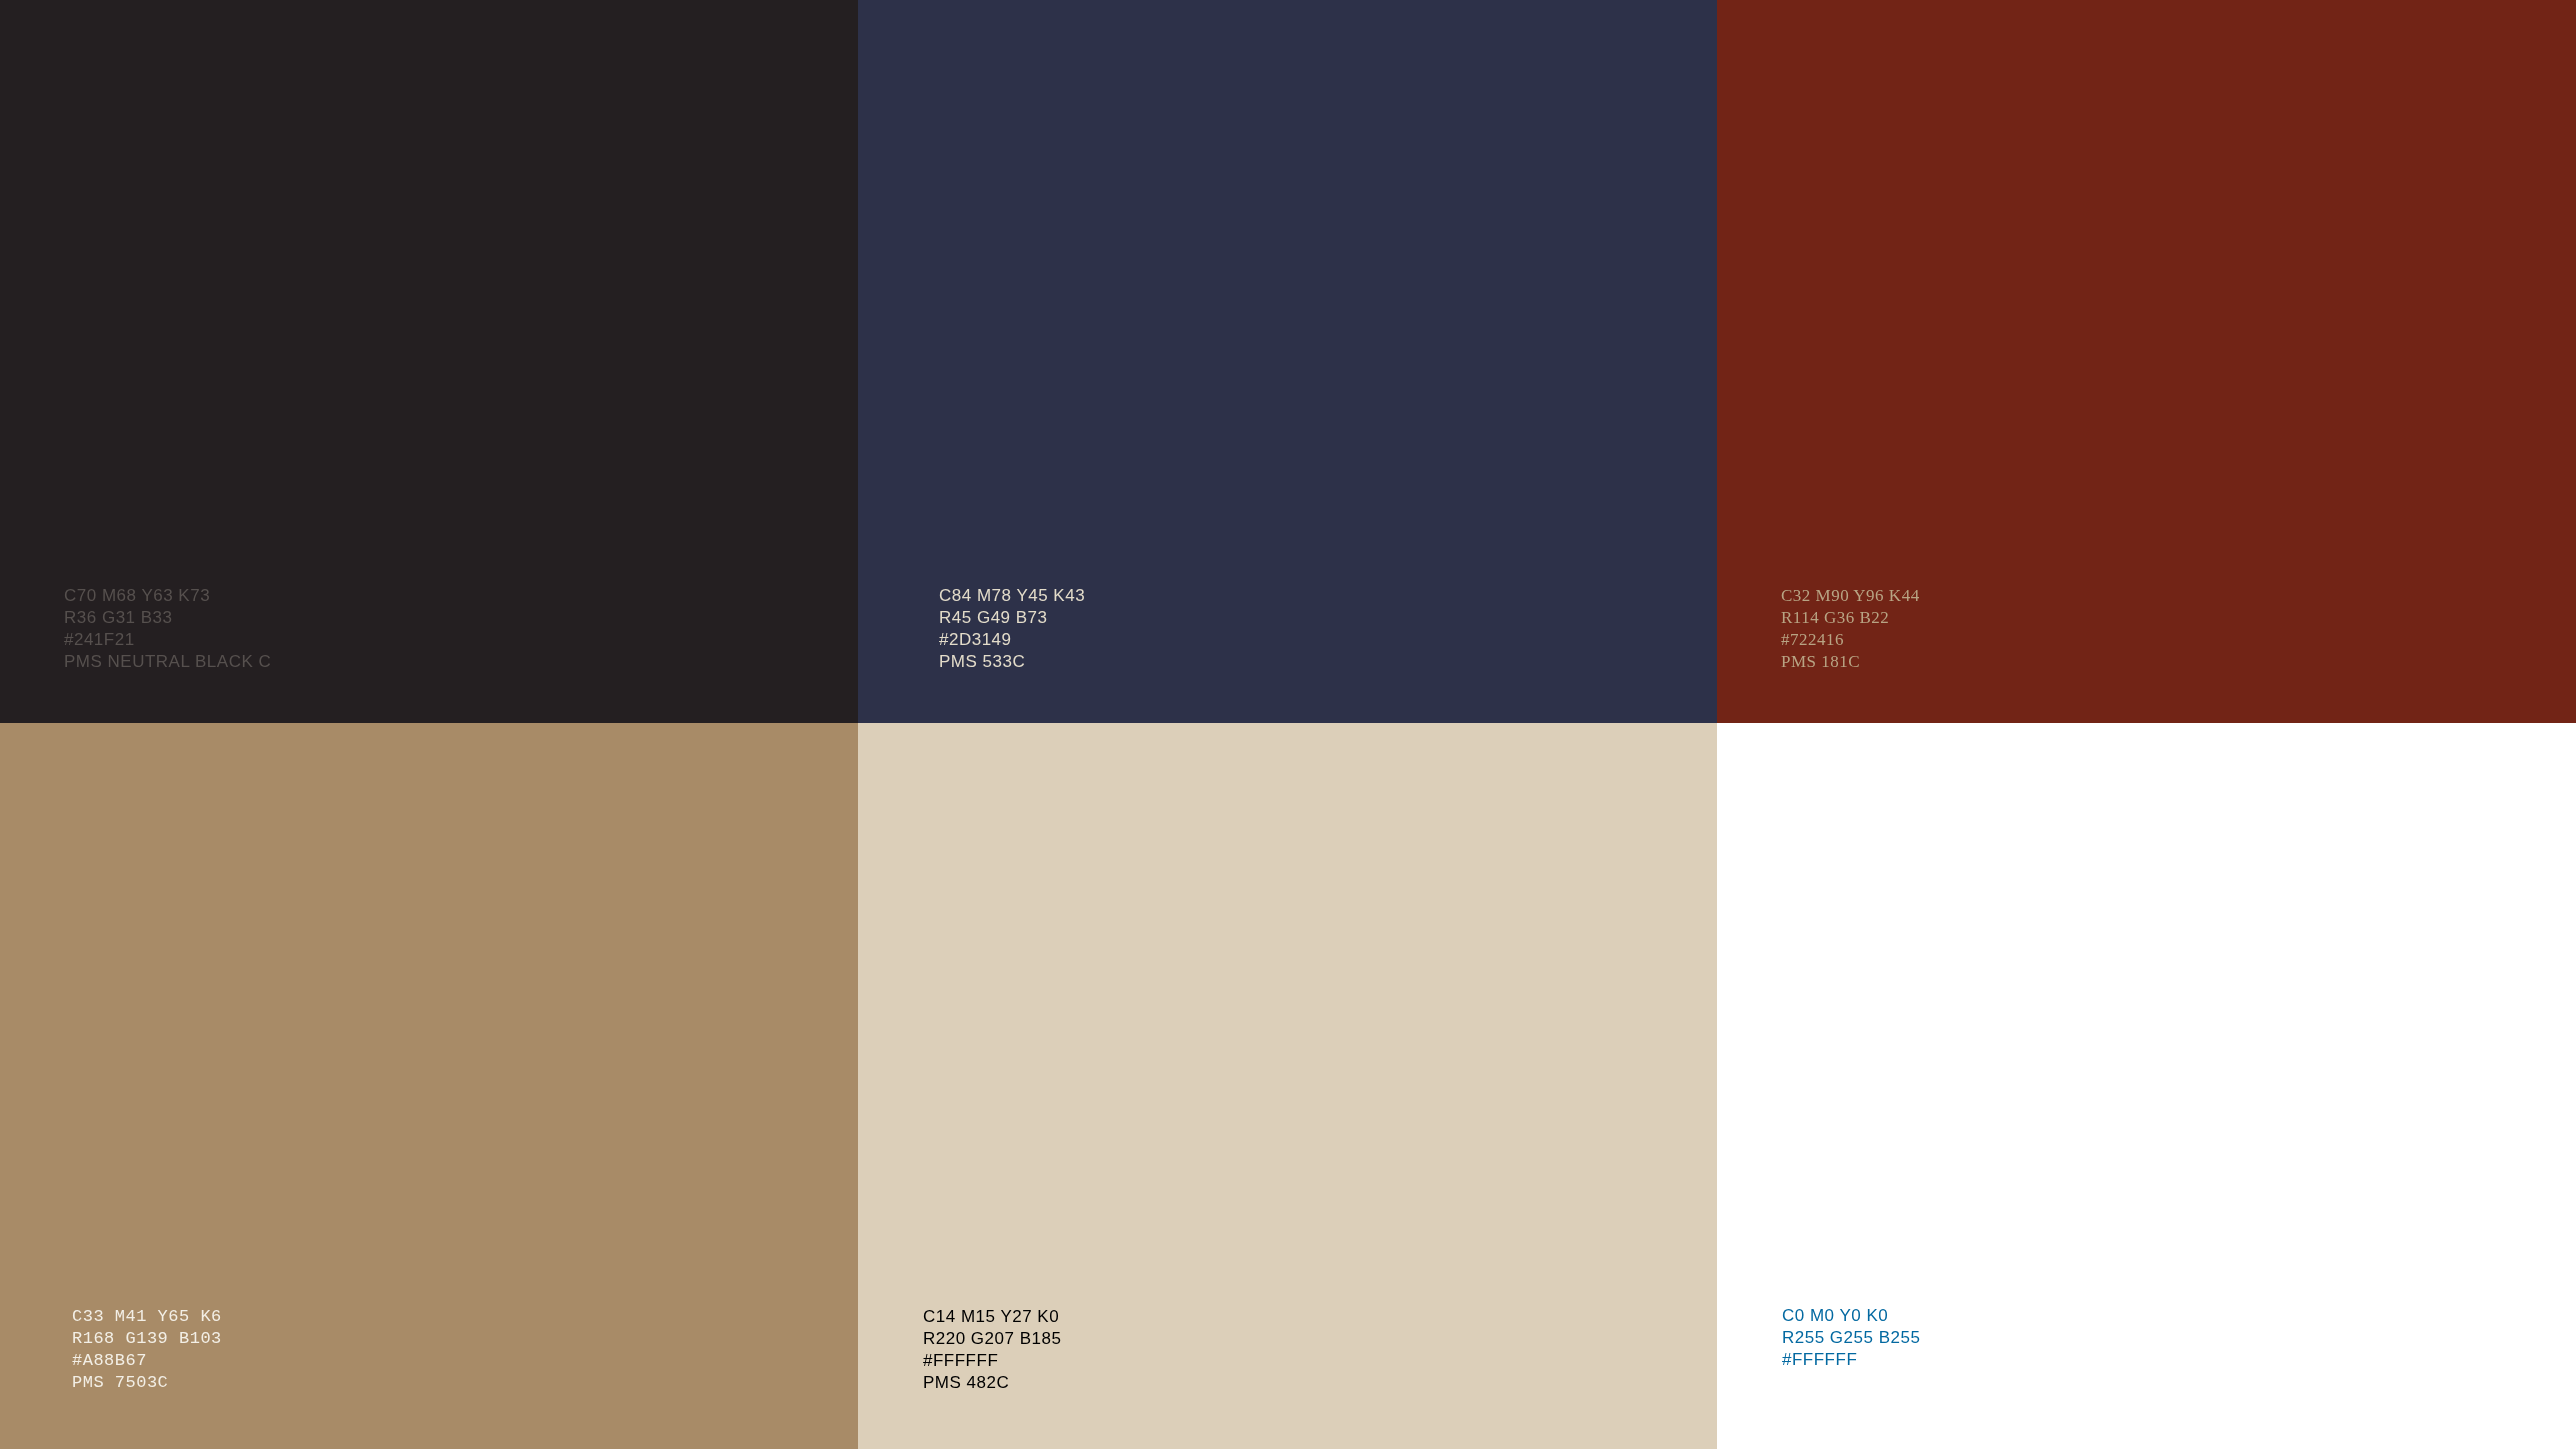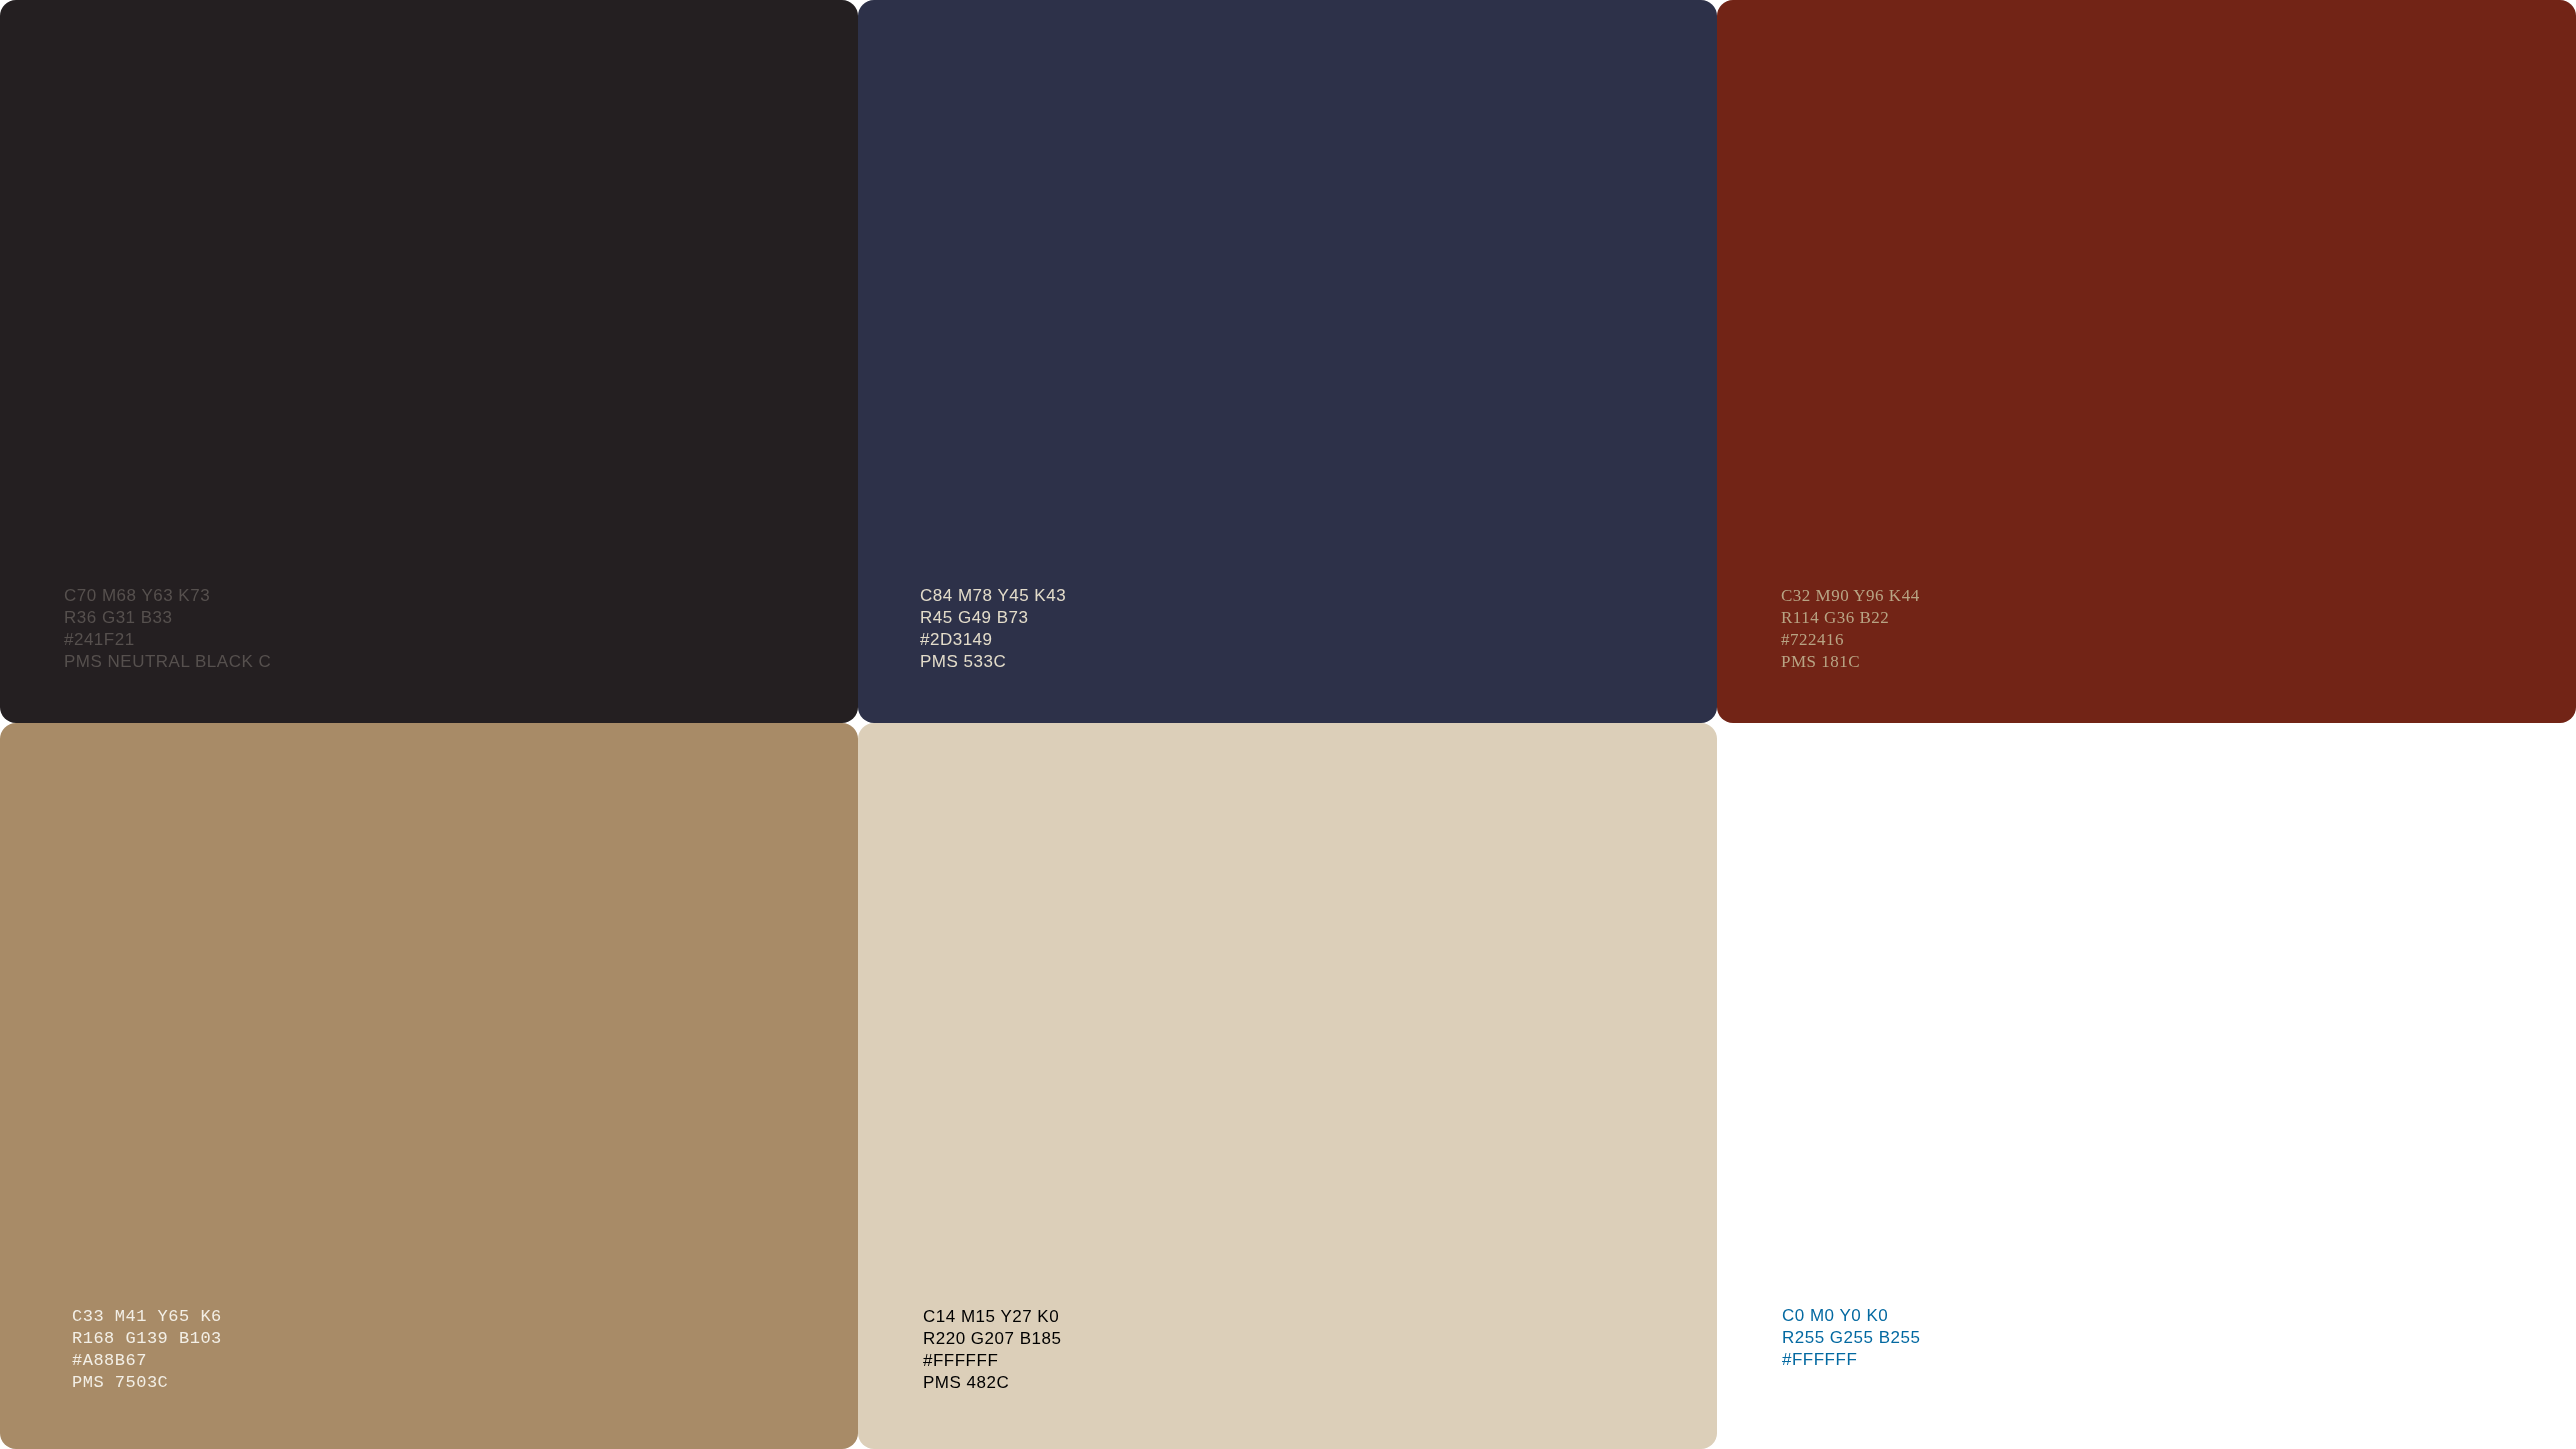--- a/index.html
+++ b/index.html
@@ -15,21 +15,20 @@
     display:grid;
     grid-template-columns:858px 859px 859px;
     grid-template-rows:723px 726px;
   }
   .swatch {
     position:relative;
     width:100%; height:100%;
     display:flex;
     flex-direction:column;
     justify-content:flex-end;
-    border-radius:16px;
   }
   .spec-list {
     display:flex;
     flex-direction:column;
   }
   .spec-line {
     font-size:17px;
     line-height:22px;
     letter-spacing:0.5px;
     font-weight:500;
@@ -45,20 +44,21 @@
     padding-bottom:50px;
   }
   .sw-neutral-black .spec-line { color:#56504E; }
 
   .sw-navy {
     background:#2D3149;
   }
   .sw-navy .spec-list {
     padding-left:62px;
     padding-bottom:50px;
+    margin-left:19px;
   }
   .sw-navy .spec-line { color:#E3DCCA; }
 
   .sw-rust {
     background:#722416;
   }
   .sw-rust .spec-list {
     padding-left:64px;
     padding-bottom:50px;
   }

